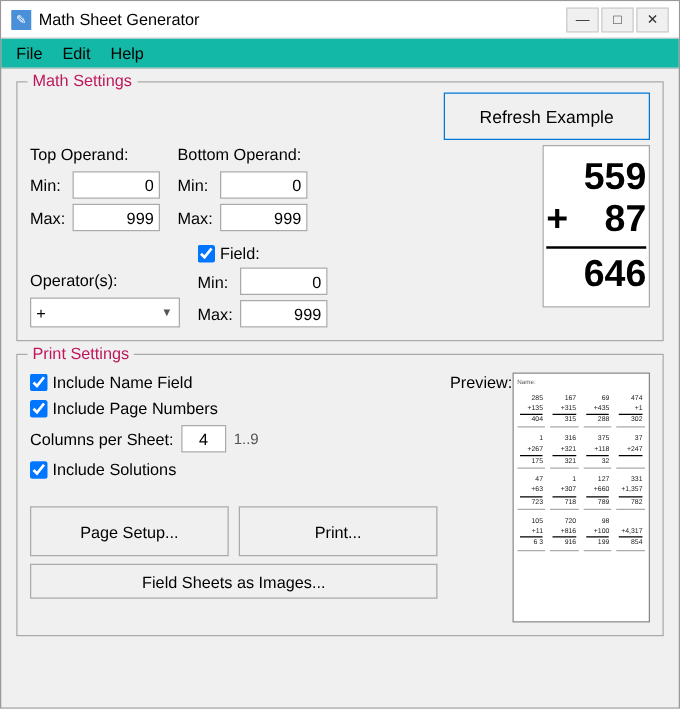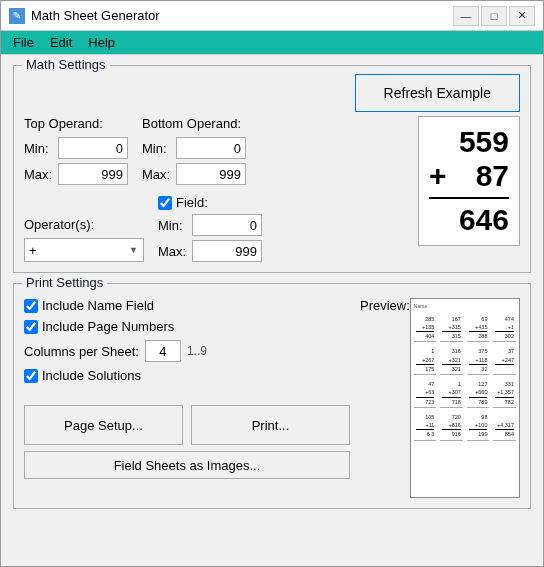--- a/index.html
+++ b/index.html
@@ -91,21 +91,21 @@
       background: #f0f0f0;
     }
     .section-title {
       position: absolute;
       top: -9px;
       left: 8px;
       background: #f0f0f0;
       padding: 0 4px;
       font-size: 13px;
       font-weight: normal;
-      color: #0f172a;
+      color: #be185d;
     }
     .operand-col {
       display: flex;
       flex-direction: column;
       gap: 4px;
     }
     .operand-label {
       font-size: 13px;
       font-weight: normal;
       margin-bottom: 2px;
@@ -171,21 +171,21 @@
     }
     .checkbox-row {
       display: flex;
       align-items: center;
       gap: 4px;
       font-size: 13px;
     }
     .example-box {
       border: 1px solid #aaa;
       background: white;
-      width: 102px;
+      width: 86px;
       min-height: 100px;
       display: flex;
       flex-direction: column;
       align-items: center;
       justify-content: center;
       padding: 8px;
       margin-left: auto;
     }
     .example-num1 {
       font-size: 30px;

